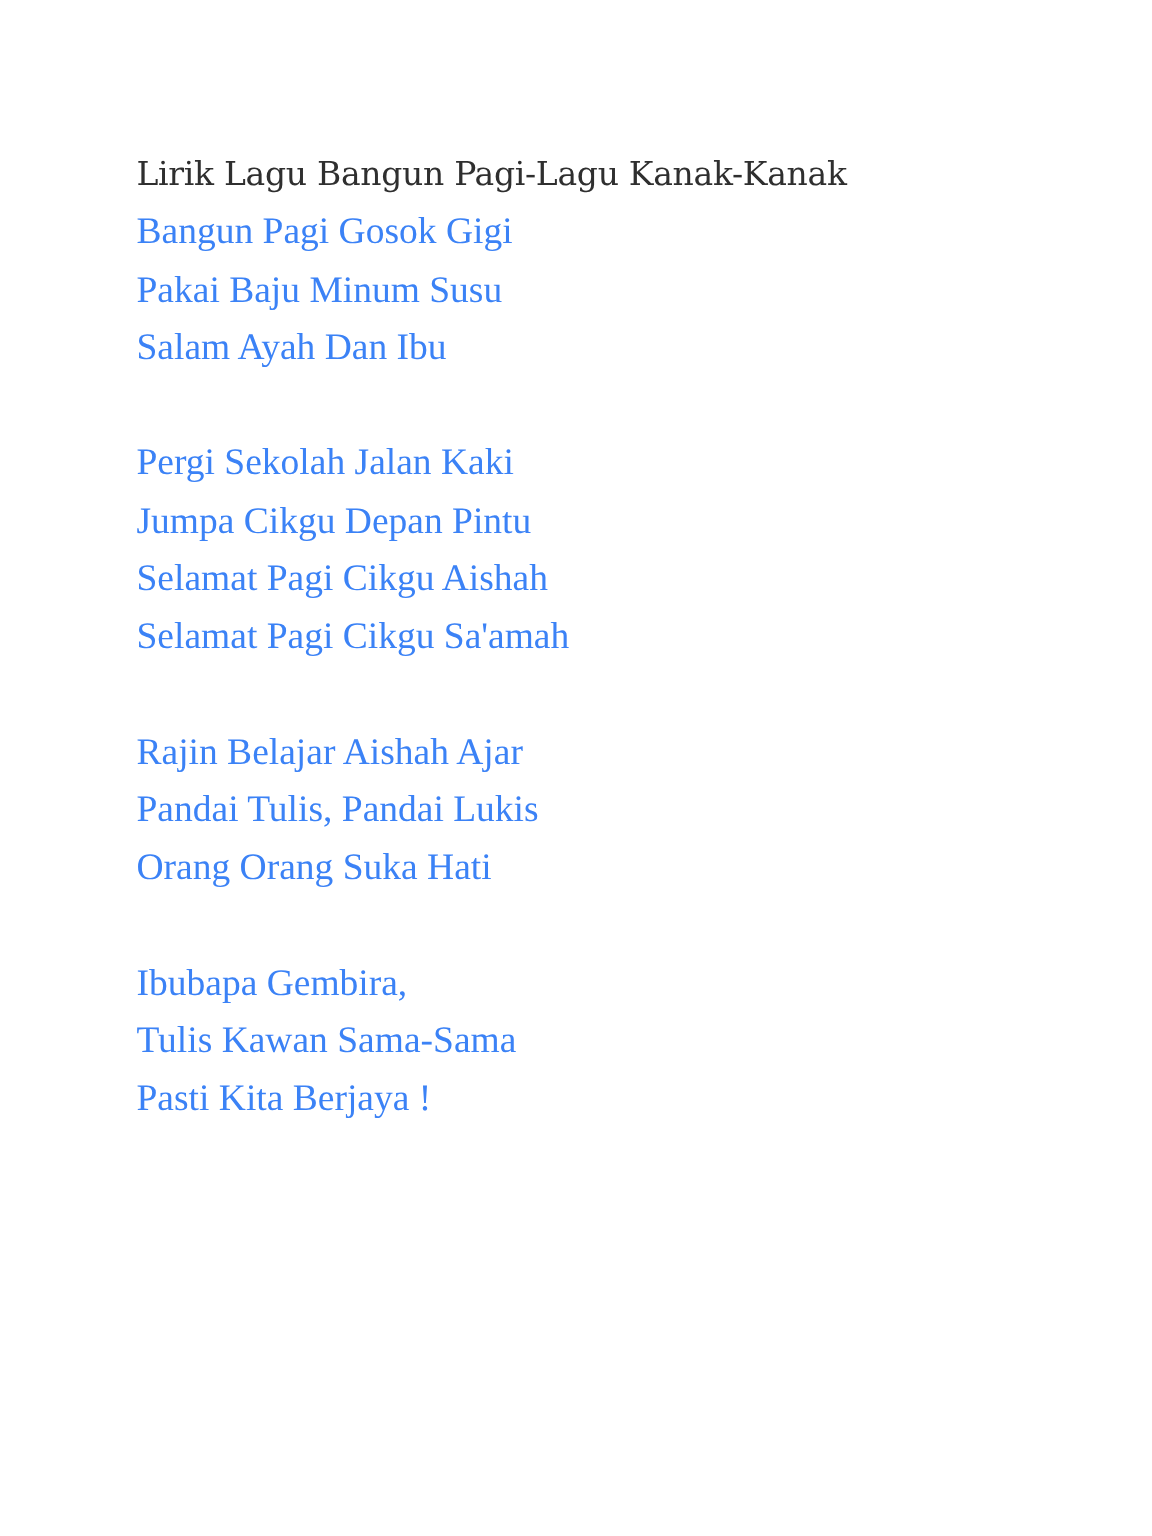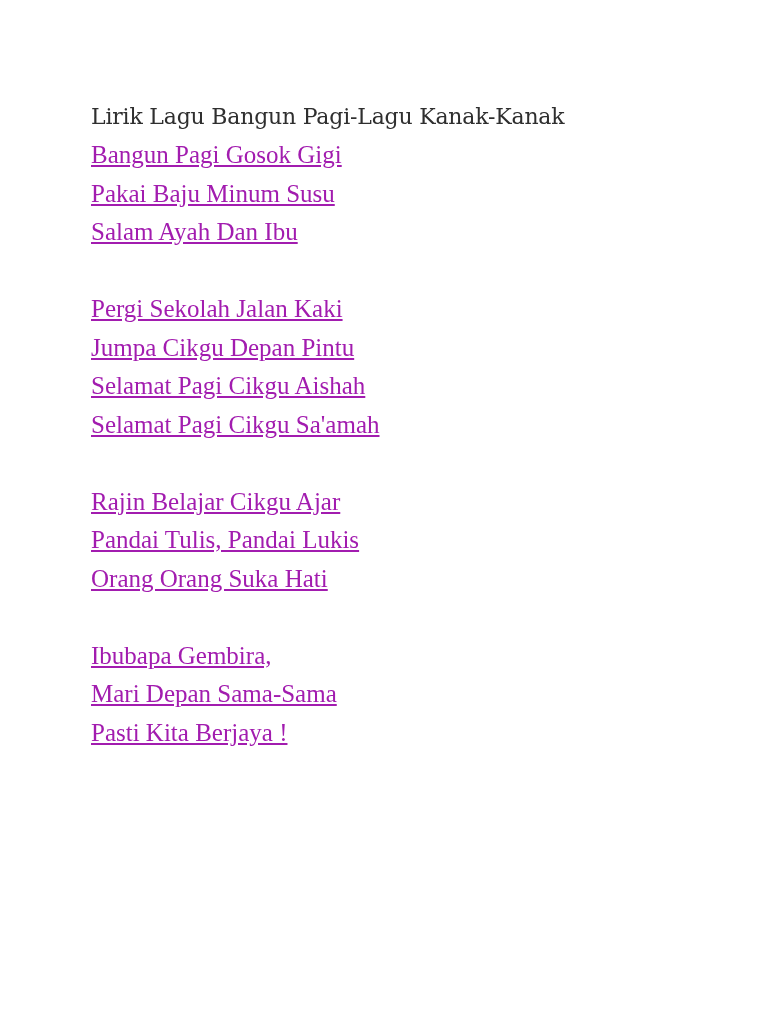--- a/index.html
+++ b/index.html
@@ -30,22 +30,21 @@
       white-space: nowrap;
       color: #2f2f2f;
       letter-spacing: -0.2px;
     }
     .line {
       font-family: "Liberation Serif", "DejaVu Serif", serif;
       font-size: 25px;
       line-height: 38.5px;
       height: 38.5px;
       white-space: nowrap;
-      color: #a21caf;
-      text-decoration: underline;
+      color: #3b82f6;
     }
     .stanza-gap {
       height: 38.5px;
     }
   </style>
 </head>
 <body>
 
 <div class="page">
   <div class="title">Lirik Lagu Bangun Pagi-Lagu Kanak-Kanak</div>
@@ -59,24 +58,24 @@
 
   <div class="stanza">
     <div class="line">Pergi Sekolah Jalan Kaki</div>
     <div class="line">Jumpa Cikgu Depan Pintu</div>
     <div class="line">Selamat Pagi Cikgu Aishah</div>
     <div class="line">Selamat Pagi Cikgu Sa'amah</div>
   </div>
   <div class="stanza-gap"></div>
 
   <div class="stanza">
-    <div class="line">Rajin Belajar Cikgu Ajar</div>
+    <div class="line">Rajin Belajar Aishah Ajar</div>
     <div class="line">Pandai Tulis, Pandai Lukis</div>
     <div class="line">Orang Orang Suka Hati</div>
   </div>
   <div class="stanza-gap"></div>
 
   <div class="stanza">
     <div class="line">Ibubapa Gembira,</div>
-    <div class="line">Mari Depan Sama-Sama</div>
+    <div class="line">Tulis Kawan Sama-Sama</div>
     <div class="line">Pasti Kita Berjaya !</div>
   </div>
 </div>
 
 </body></html>

